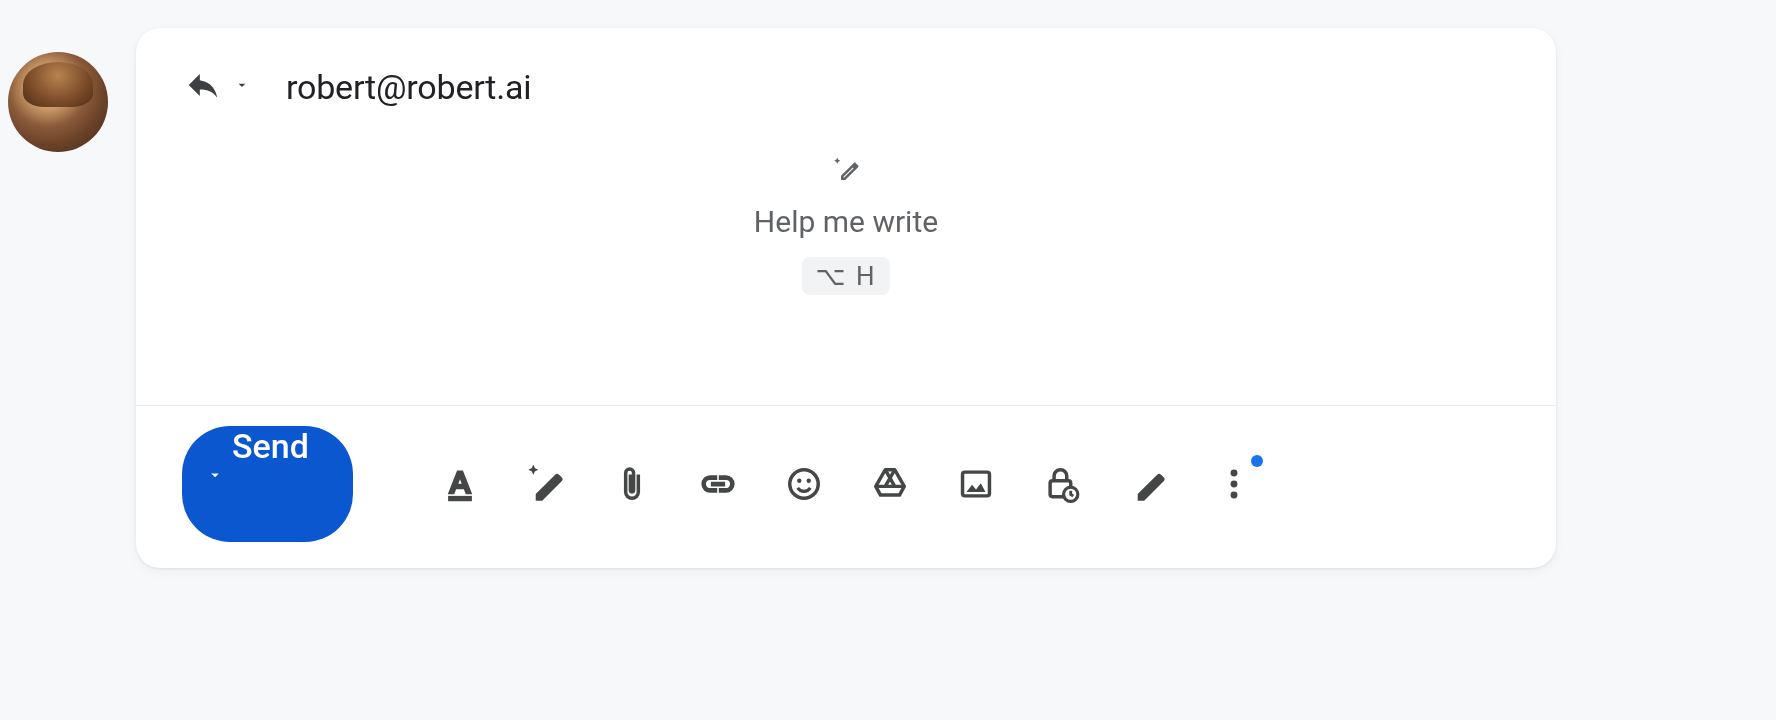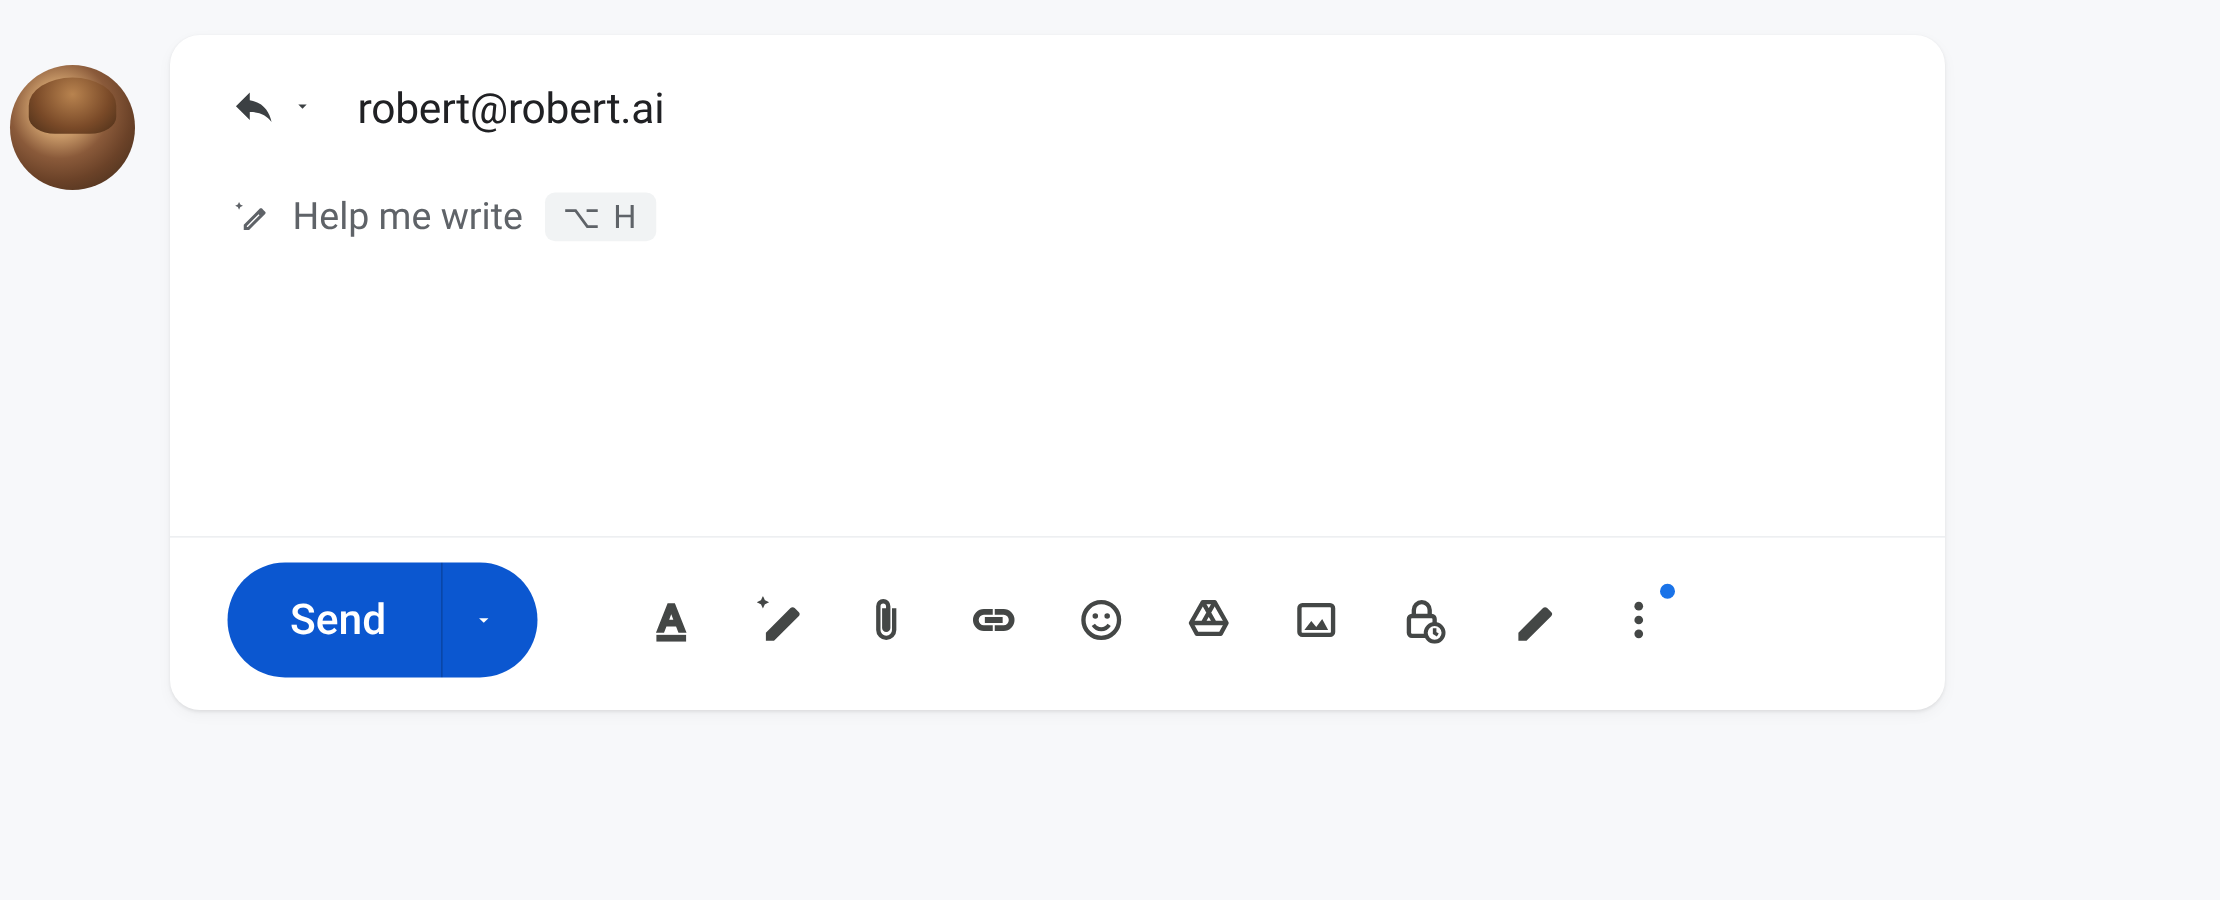--- a/index.html
+++ b/index.html
@@ -68,20 +68,21 @@
     color: #202124;
     margin-left: 18px;
     letter-spacing: -0.2px;
   }
   .help-row {
     display: flex;
     align-items: center;
     padding: 26px 48px 0 48px;
     gap: 18px;
     color: #5f6368;
+    flex-direction: column;
   }
   .hmw-icon { width:32px; height:32px; display:flex; align-items:center; justify-content:center;}
   .hmw-icon svg{ width:30px; height:30px; fill:#5f6368;}
   .hmw-label { font-size: 30px; color:#5f6368; }
   .kbd-hint {
     background:#f1f3f4;
     border-radius:8px;
     padding:4px 14px;
     font-size:26px;
     color:#5f6368;
@@ -95,22 +96,23 @@
     align-items:center;
     padding: 20px 46px 26px 46px;
     gap: 40px;
   }
   .send-cluster{
     display:flex;
     align-items:stretch;
     background:#1a56db;
     background:#0b57d0;
     border-radius: 48px;
-    height: 92px;
+    height: 116px;
     overflow:hidden;
+    flex-direction:column;
   }
   .send-main{
     border:none;
     background:transparent;
     color:#fff;
     font-size:34px;
     font-weight:500;
     padding: 0 44px 0 50px;
     cursor:pointer;
     font-family: inherit;

